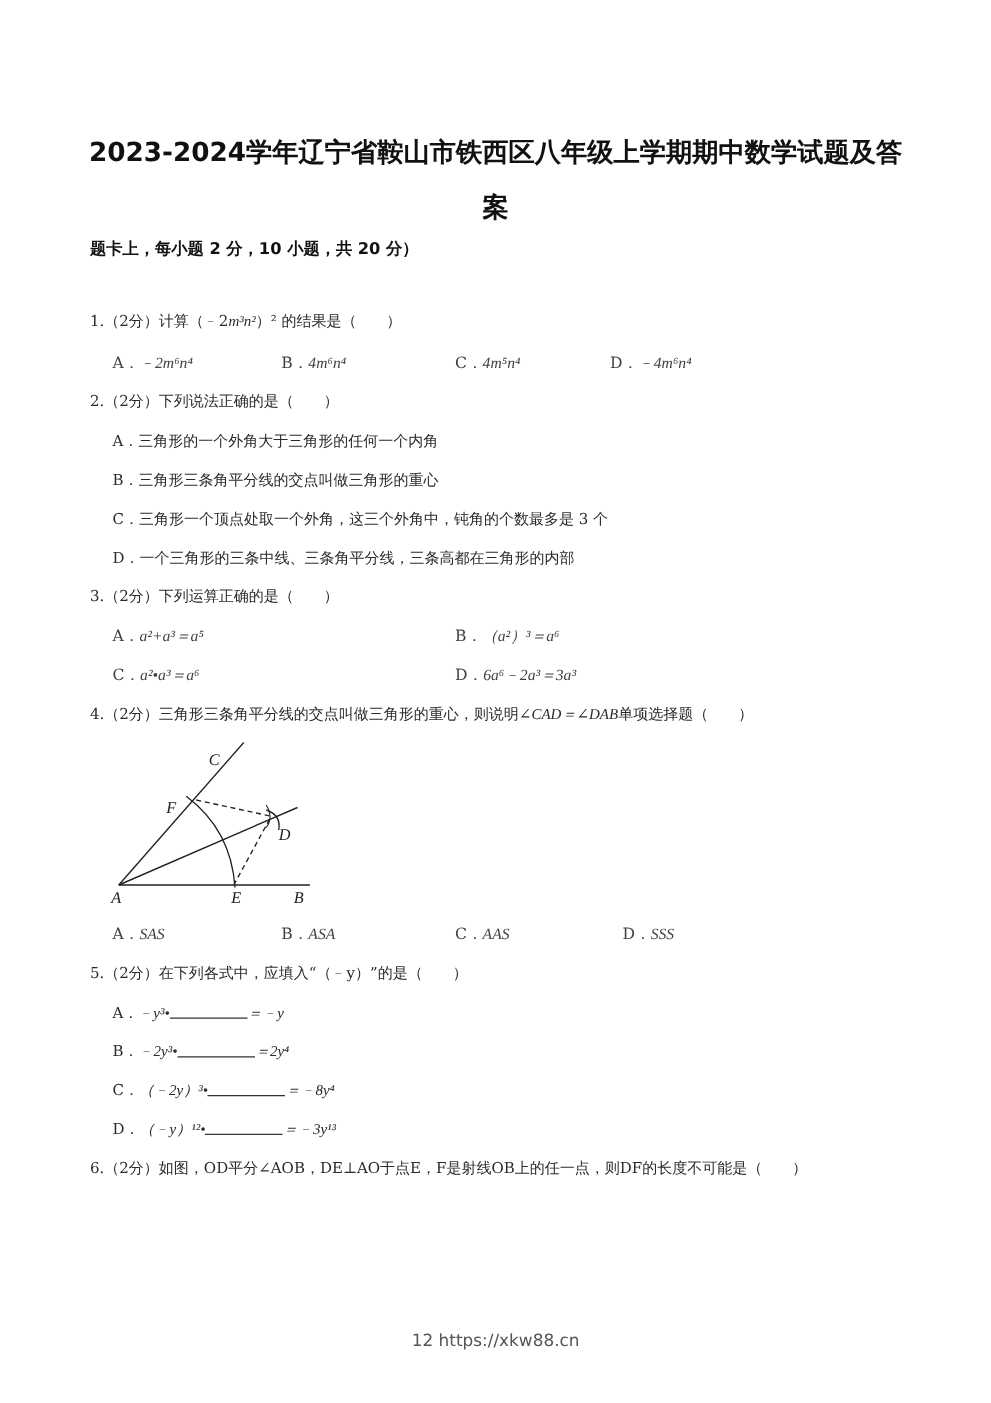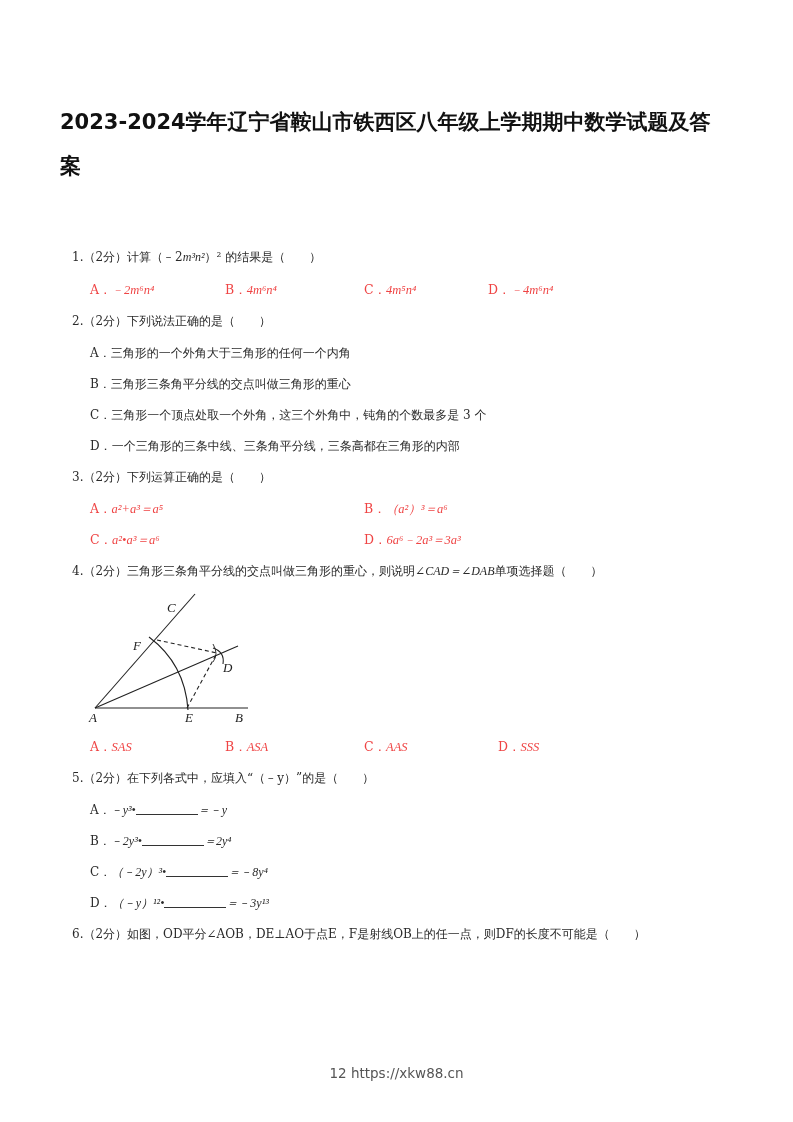--- a/index.html
+++ b/index.html
@@ -3,54 +3,55 @@
   <meta charset="utf-8">
   <style>
     html, body { margin: 0; padding: 0; background: #ffffff; }
     body {
       width: 793px; height: 1122px; position: relative; overflow: hidden;
       font-family: "DejaVu Serif", "Liberation Serif", serif;
       color: #1a1a1a;
     }
     .page-title {
       position: absolute; left: 60px; width: 673px; top: 100px;
-      font-weight: bold; font-size: 21px; line-height: 44px;
+      text-align: center; font-weight: bold; font-size: 21px; line-height: 44px;
       font-family: "DejaVu Sans", "Liberation Sans", sans-serif;
       color: #111;
     }
     .section-heading {
       position: absolute; left: 72px; width: 655px; top: 185px;
       font-weight: bold; font-size: 13px; line-height: 30px;
       font-family: "DejaVu Sans", "Liberation Sans", sans-serif;
       color: #111;
     }
     .line {
       position: absolute; font-size: 12px; line-height: 18px; white-space: nowrap;
       color: #2a2a2a;
     }
     .q { left: 72px; }
     .opt { left: 90px; text-align: center; }
-    .opt-col { position: absolute; font-size: 12.5px; line-height: 18px; white-space: nowrap; color: #ef4444; text-align: center; }
+    .opt-col { position: absolute; font-size: 12.5px; line-height: 18px; white-space: nowrap; color: #404040; text-align: center; }
     i { font-style: italic; font-family: "Liberation Serif", "DejaVu Serif", serif; }
     .blank { display: inline-block; width: 62px; border-bottom: 1px solid #333; height: 12px; vertical-align: -1px; }
     .figure { position: absolute; left: 85px; top: 592px; width: 180px; height: 135px; }
     .footer {
       position: absolute; left: 0; width: 793px; top: 1065px; text-align: center;
       font-family: "DejaVu Sans", "Liberation Sans", sans-serif; font-size: 13.5px; color: #555;
     }
   </style>
 </head>
 <body>
 
 <div class="page-title">
   <div>2023-2024学年辽宁省鞍山市铁西区八年级上学期期中数学试题及答</div>
   <div>案</div>
 </div>
 
 <div class="section-heading">
+  <div>题卡上，每小题 2 分，10 小题，共 20 分）</div>
 </div>
 
 <div class="line q" style="top:248px">
   <span>1.</span><span>（2分）</span><span>计算（﹣2</span><i>m³n²</i><span>）² 的结果是（　　）</span>
 </div>
 <div class="opt-col" style="left:90px;top:281px"><span>A．</span><i>﹣2m⁶n⁴</i></div>
 <div class="opt-col" style="left:225px;top:281px"><span>B．</span><i>4m⁶n⁴</i></div>
 <div class="opt-col" style="left:364px;top:281px"><span>C．</span><i>4m⁵n⁴</i></div>
 <div class="opt-col" style="left:488px;top:281px"><span>D．</span><i>﹣4m⁶n⁴</i></div>
 

